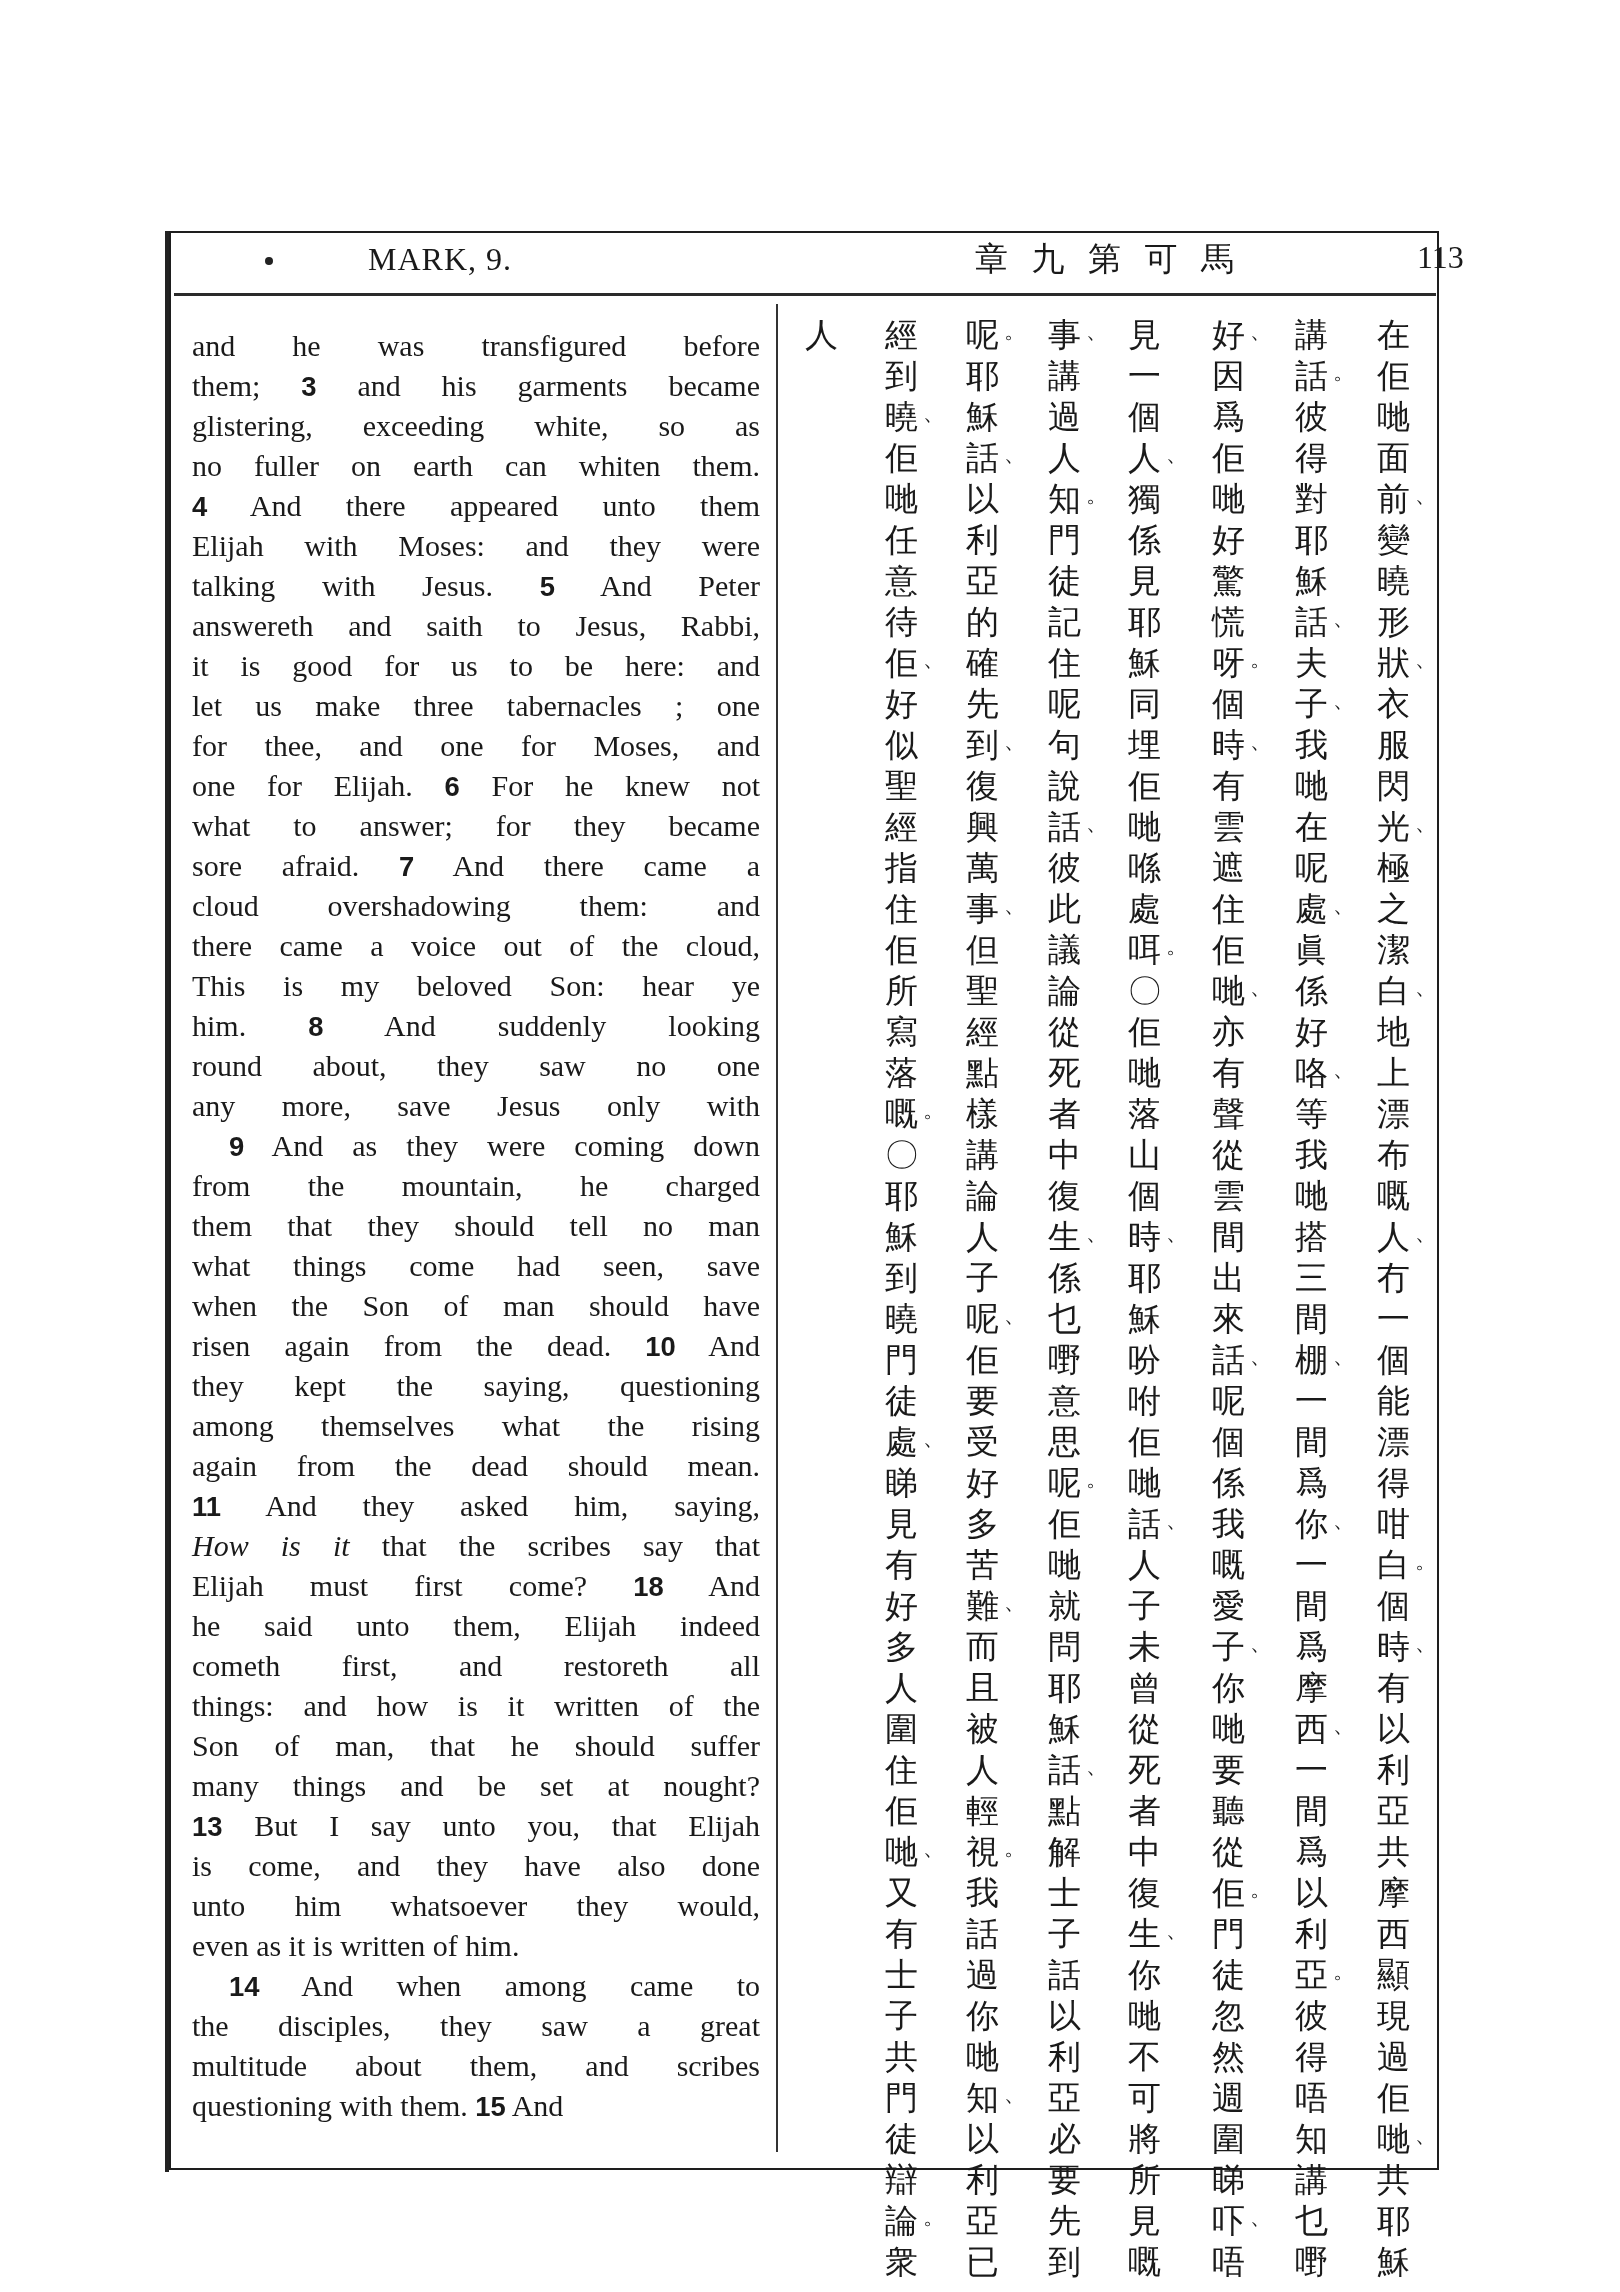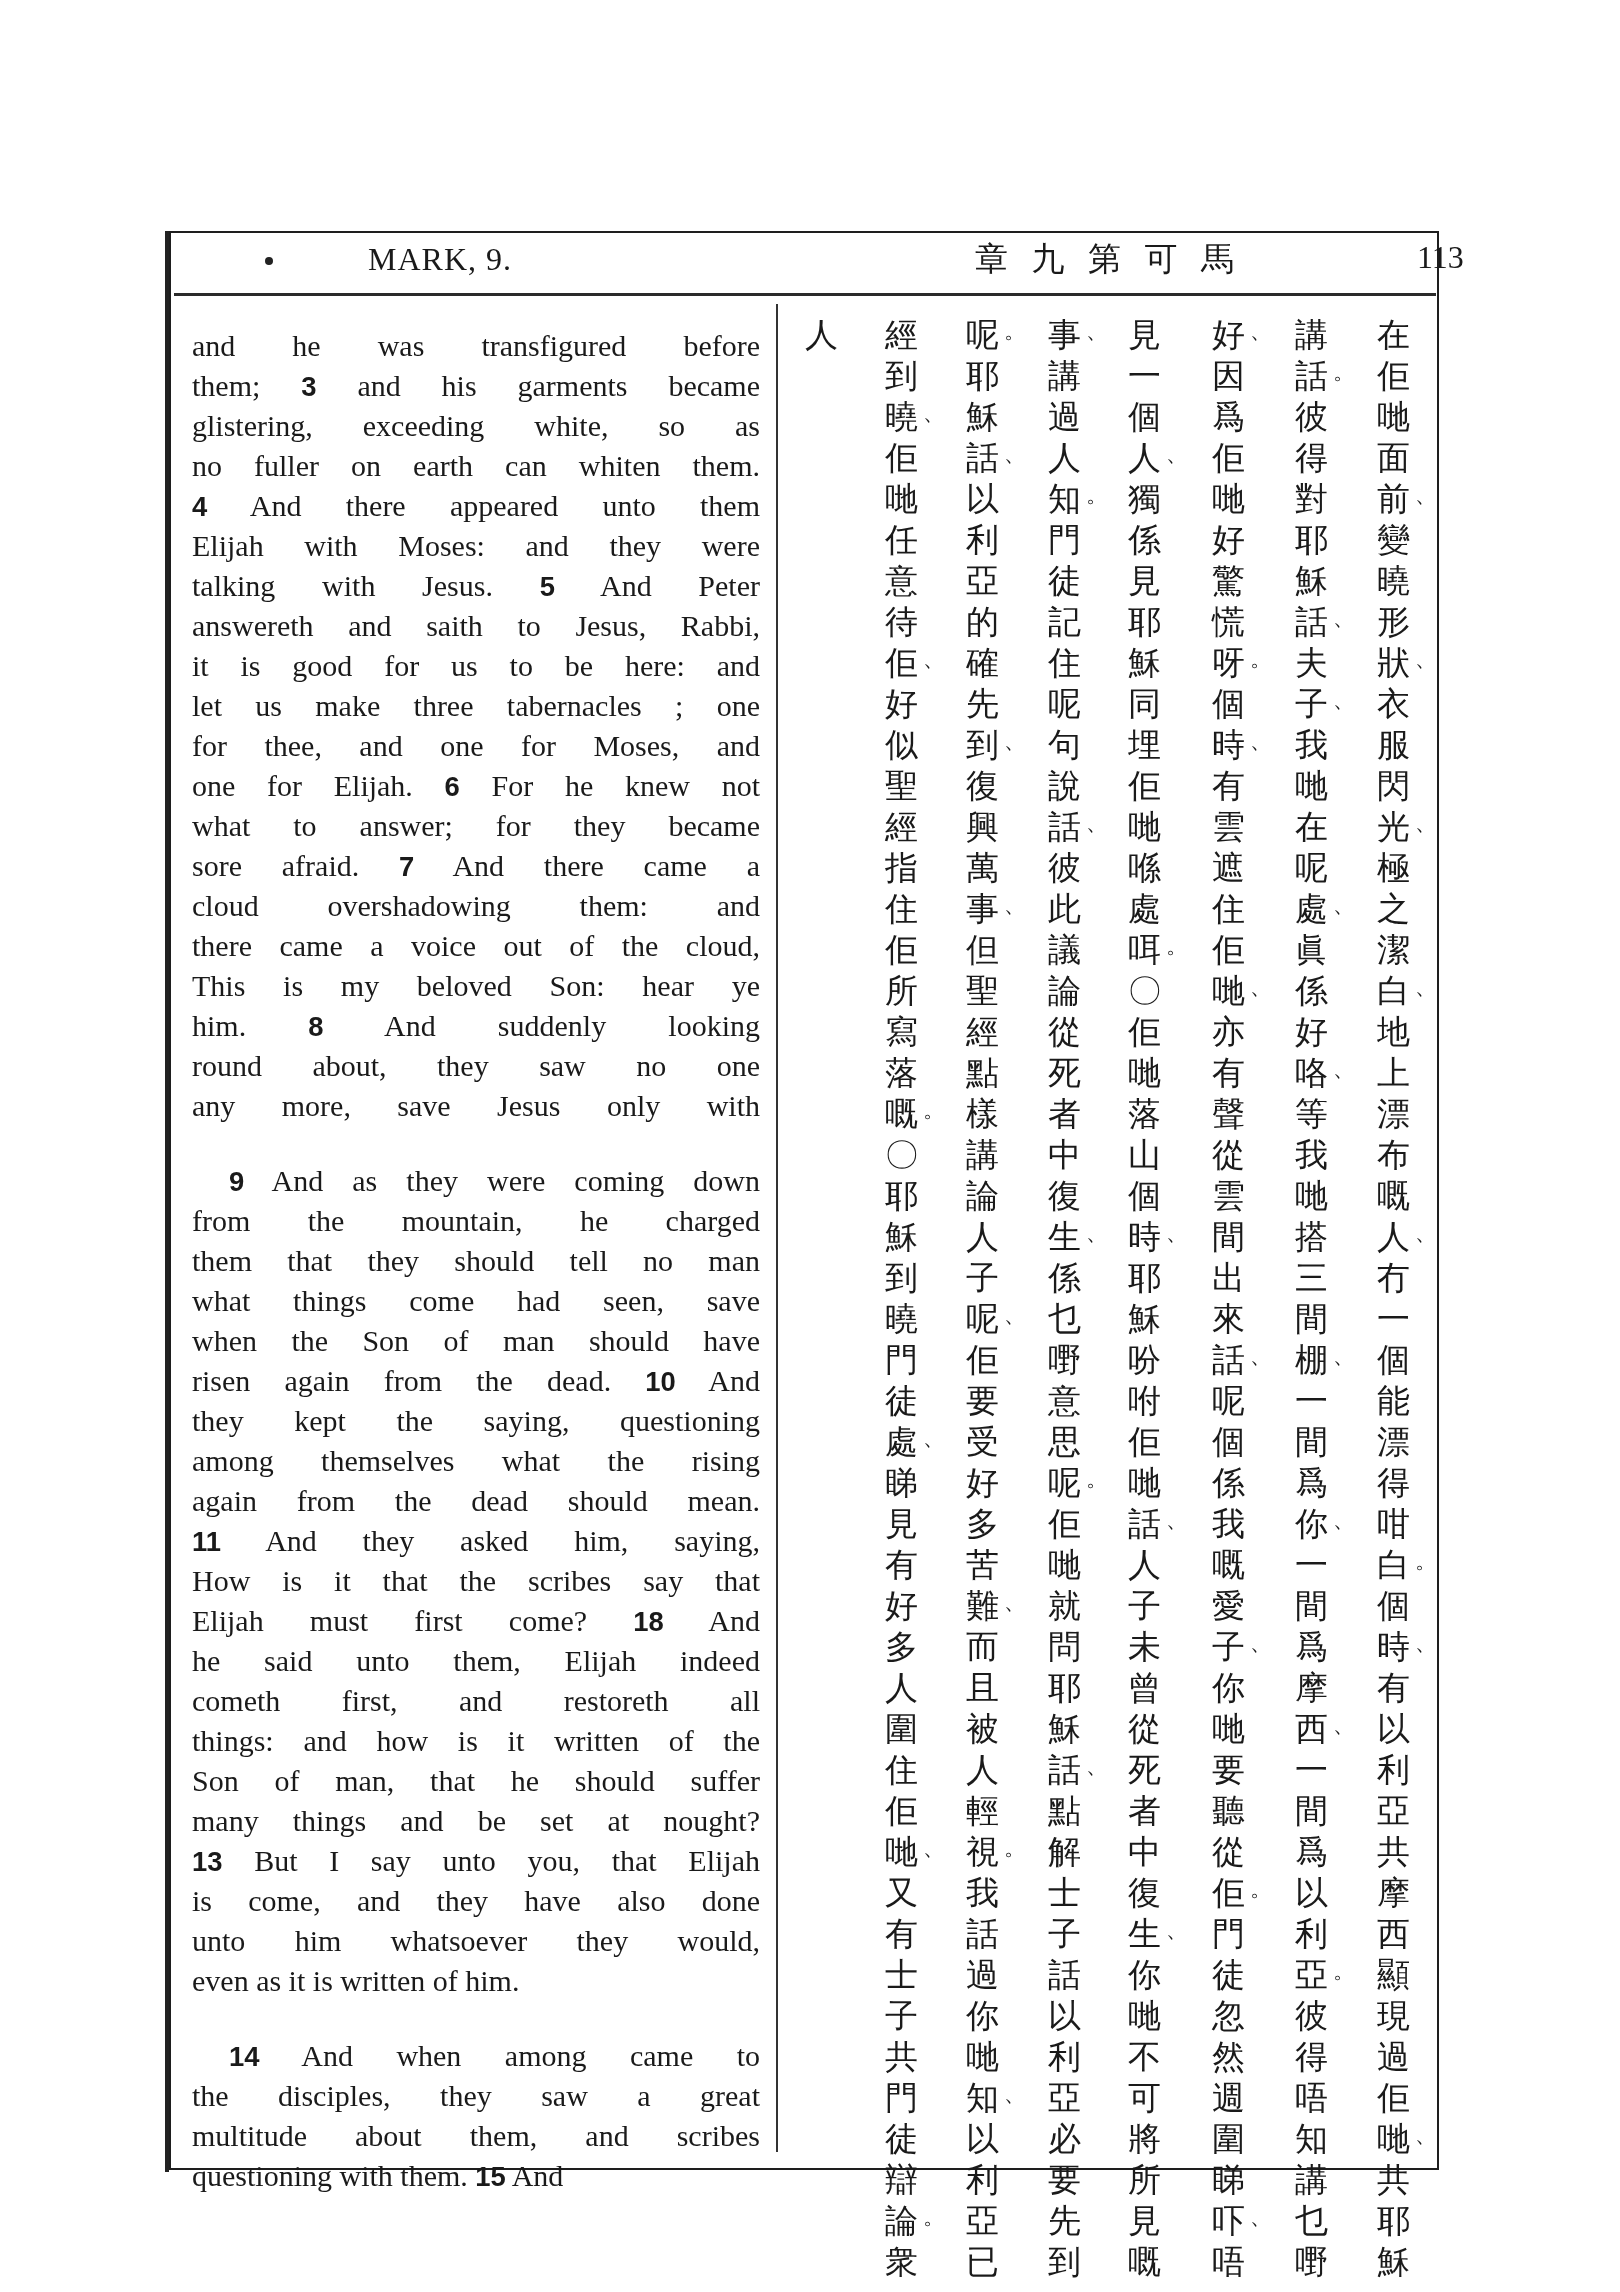--- a/index.html
+++ b/index.html
@@ -11,23 +11,23 @@
   .header { position: absolute; left: 169px; top: 231px; width: 1270px; height: 65px; }
   .header-rule { position: absolute; left: 174px; top: 293px; width: 1262px; height: 2.9px; background: #2a2a2a; }
   .bullet { position: absolute; left: 265px; top: 257px; width: 7.8px; height: 7.8px; border-radius: 50%; background: #222; }
   .running-head { position: absolute; left: 368px; top: 241px; font-size: 32px; letter-spacing: 1px; }
   .cn-head { position: absolute; left: 975px; top: 237px; font-family: Liberation Sans, sans-serif; font-size: 33px; letter-spacing: 23.5px; }
   .page-num { position: absolute; left: 1369px; top: 239px; font-size: 32px; margin-left: 48px; }
   .divider { position: absolute; left: 776px; top: 304px; width: 2px; height: 1848px; background: #333; }
   .en-col { position: absolute; left: 192px; top: 326px; width: 568px; font-size: 30px; line-height: 40px; }
   .en-line { display: block; white-space: nowrap; text-align: justify; text-align-last: justify; height: 40px; }
   .en-line.last { text-align-last: left; }
-  .en-line.indent { padding-left: 37px; margin-top: 35px; }
+  .en-line.indent { padding-left: 37px; }
   .vn { font-weight: bold; font-family: "Liberation Sans", "DejaVu Sans", sans-serif; font-size: 27.4px; }
-  .it { }
+  .it { font-style: italic; }
   .cn-col { position: absolute; top: 314px; width: 59px; font-family: "DejaVu Sans", sans-serif; font-size: 33px; }
   .cn-ch { display: block; height: 41px; line-height: 41px; text-align: center; position: relative; }
   .cn-ch .pm { position: absolute; right: -13.7px; top: 5.9px; font-size: 21.6px; line-height: 21.6px; }
 </style>
 </head>
 <body>
 
 <div class="frame-left-thick"></div>
 <div class="frame"></div>
 

